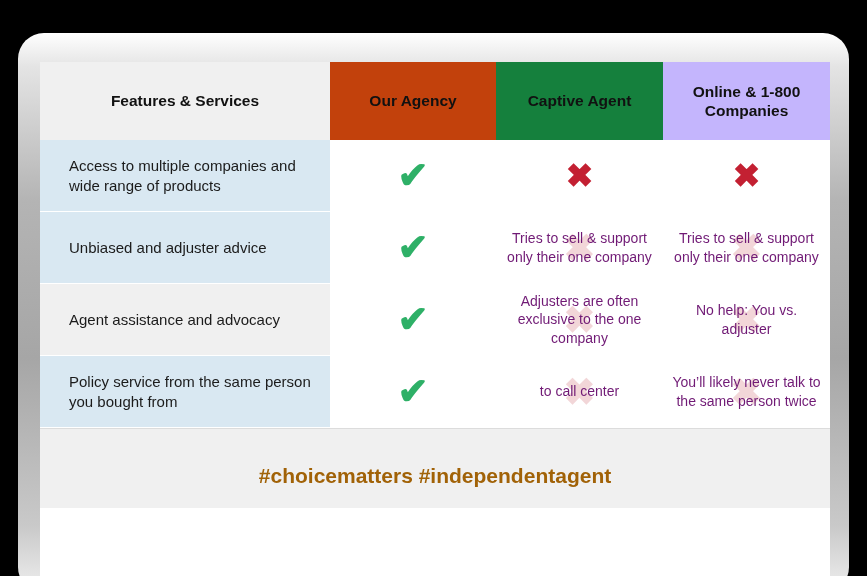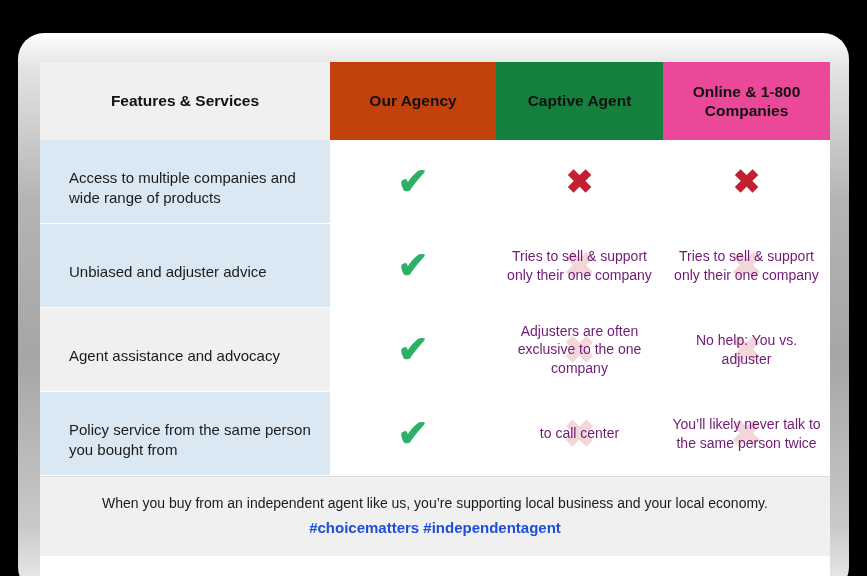--- a/index.html
+++ b/index.html
@@ -27,28 +27,28 @@
   .cmp-table col.c4{width:167px;}
 
   thead th{
     height:78px;vertical-align:middle;text-align:center;
     font-size:15.5px;font-weight:bold;color:#111;line-height:1.25;
     padding:0 6px;
   }
   thead th.h1{background:#f0f0f0;}
   thead th.h2{background:#c2410c;}
   thead th.h3{background:#15803d;}
-  thead th.h4{background:#ec4899;margin-left:36px;}
+  thead th.h4{background:#c4b5fd;margin-left:36px;}
 
   tbody td{
     height:71px;vertical-align:middle;background:#ffffff;
     border-bottom:1px solid #ffffff;
   }
   tbody td.feat{
-    padding:12px 0 0 29px;text-align:left;
+    padding:0 0 0 29px;text-align:left;
     font-size:15px;color:#1b1b1b;line-height:1.33;
   }
   tbody tr.alt-blue td.feat{background:#d9e8f2;}
   tbody tr.alt-gray td.feat{background:#f0f0f0;}
 
   td.mark{text-align:center;position:relative;padding:0 8px;}
 
   
   .glyph{display:inline-block;line-height:1;font-weight:bold;}
   .check{color:#2eb067;font-size:37px;}
@@ -65,21 +65,21 @@
     position:relative;z-index:1;
     font-size:14px;color:#701a75;line-height:1.32;
   }
 
   
   .footer{
     width:790px;background:#f0f0f0;border-top:1px solid #dcdcdc;
     padding:17px 20px 20px;box-sizing:border-box;text-align:center;
   }
   .footer .line1{font-size:14px;color:#1b1b1b;line-height:1.4;}
-  .footer .line2{font-size:15px;font-weight:bold;color:#1d4ed8;margin-top:5px;}
+  .footer .line2{font-size:21px;font-weight:bold;color:#a16207;margin-top:18px;}
 </style>
 </head>
 <body>
 
 <div class="stage">
   <div class="device">
     <div class="device-inner">
 
       <table class="cmp-table">
         <colgroup>
@@ -166,19 +166,18 @@
                 <span class="ghost">✖</span>
                 <span class="note">You’ll likely never talk to the same person twice</span>
               </span>
             </td>
           </tr>
 
         </tbody>
       </table>
 
       <div class="footer">
-        <div class="line1">When you buy from an independent agent like us, you’re supporting local business and your local economy.</div>
         <div class="line2">#choicematters #independentagent</div>
       </div>
 
     </div>
   </div>
 </div>
 
 </body></html>

